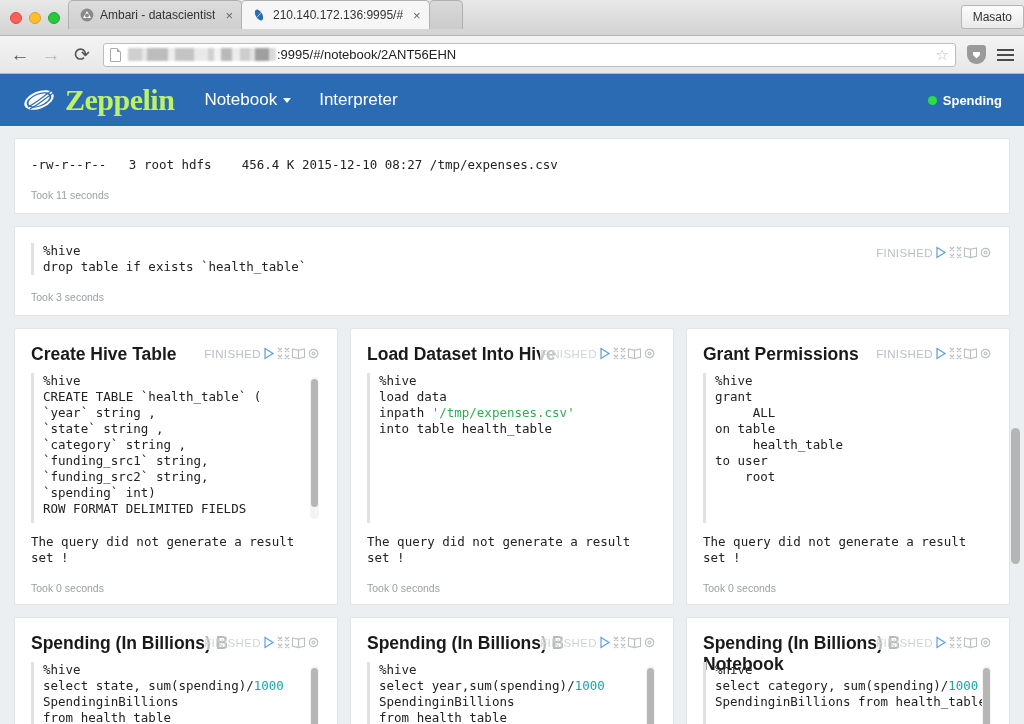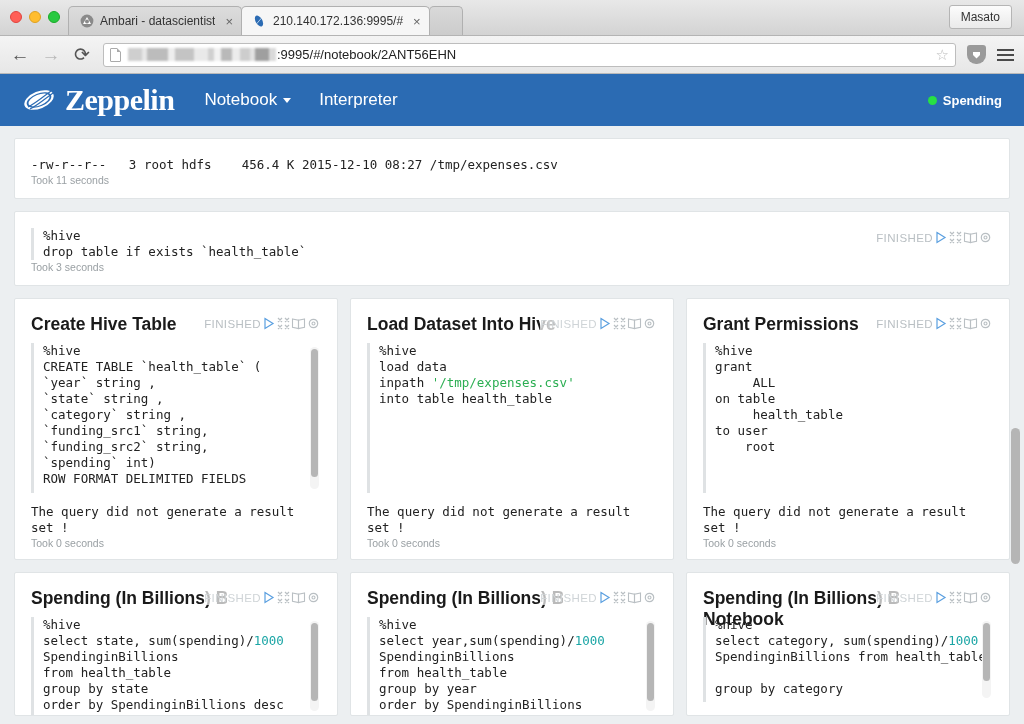--- a/index.html
+++ b/index.html
@@ -10,21 +10,21 @@
     background: #f0f0f0;
   }
 
   
   .browser { width: 1024px; height: 724px; position: relative; overflow: hidden; background:#fff;}
 
   .tabstrip {
     height: 36px;
     background: linear-gradient(#e8e8e8, #d3d3d3);
     border-bottom: 1px solid #b4b4b4;
-    display: flex; align-items: flex-end;
+    display: flex; align-items: flex-start;
     position: relative;
     padding-left: 8px;
   }
   .lights { display:flex; gap:7px; align-items:center; height:36px; padding:0 8px 0 2px; }
   .light { width:12px; height:12px; border-radius:50%; }
   .light.red { background:#ff5f57; border:1px solid #e0443e; }
   .light.yellow { background:#ffbd2e; border:1px solid #dea123; }
   .light.green { background:#28c940; border:1px solid #1aab29; }
 
   .tab {
@@ -46,21 +46,21 @@
     display:flex; align-items:center; justify-content:center;
   }
   .tab .tabtitle {
     white-space: nowrap; overflow: hidden; text-overflow: clip;
     flex: 1 1 auto; font-size:12px;
   }
   .tab .tabclose { margin-left: 10px; font-size: 13px; color:#666; line-height:1; flex:0 0 auto;}
   .tab.newtab { width: 34px; padding:0; background: linear-gradient(#d9d9d9,#cccccc); }
 
   .profile-btn {
-    position: absolute; right: 12px; top: 5px;
+    position: absolute; right: 0; top: 5px;
     height: 24px; padding: 0 11px;
     display: flex; align-items: center;
     font-size: 12px; color: #333;
     background: linear-gradient(#fcfcfc,#eaeaea);
     border: 1px solid #b5b5b5; border-radius: 3px;
   }
 
   .navbar {
     height: 38px; background: linear-gradient(#f4f4f4,#e7e7e7);
     border-bottom: 1px solid #b9b9b9;
@@ -102,21 +102,21 @@
   
   .zep-nav {
     height: 52px; background:#2b6bb3;
     display:flex; align-items:center; padding: 0 0 0 22px;
     color:#fff;
   }
   .zep-logo { display:flex; align-items:center; gap:9px; margin-right: 30px;}
   .zep-logo .mark { width:34px;height:30px; }
   .zep-logo .wordmark {
     font-family:"Liberation Serif", serif;
-    font-size: 30px; font-weight:bold; letter-spacing:-0.5px; color:#ffffff;
+    font-size: 30px; font-weight:bold; letter-spacing:-0.5px; color:#bef264;
   }
   .zep-nav a {
     color:#fff; font-size:17px; text-decoration:none; margin-right:28px;
     display:flex; align-items:center; gap:6px;
   }
   .caret { border-left:4px solid transparent; border-right:4px solid transparent;
            border-top:5px solid #fff; display:inline-block; }
   .conn {
     margin-left:auto; margin-right: 22px; font-size:13px;
     display:flex; align-items:center; gap:6px; font-weight:bold;
@@ -129,21 +129,21 @@
     background:#eceff1; padding: 12px 14px; overflow:hidden;
   }
   .card {
     background:#fff; border:1px solid #e0e4e6; border-radius:2px;
     margin-bottom: 12px; padding: 14px 16px 12px 16px;
   }
   .mono {
     font-family: "DejaVu Sans Mono","Liberation Mono",monospace;
     font-size:12.5px; color:#222; white-space:pre; line-height:16px;
   }
-  .took { font-size:10.5px; color:#9aa0a4; margin-top:1px; }
+  .took { font-size:10.5px; color:#9aa0a4; margin-top:16px; }
   .result { font-size:12.5px; font-family:"DejaVu Sans Mono","Liberation Mono",monospace;
             color:#222; margin-top:11px; line-height:16px;}
 
   .editor {
     border-left: 3px solid #dfe2e4; padding-left: 9px; position:relative;
   }
 
   .para-ctrls {
     display:flex; align-items:center; color:#b9bfc3; font-size:11.5px;
     letter-spacing:0.4px;

